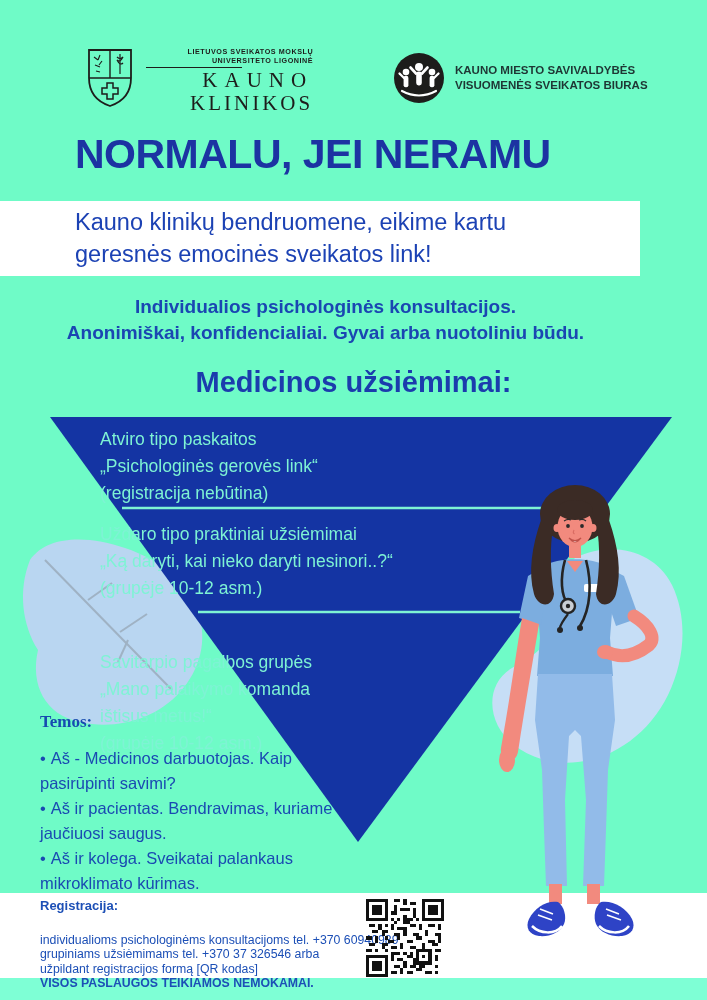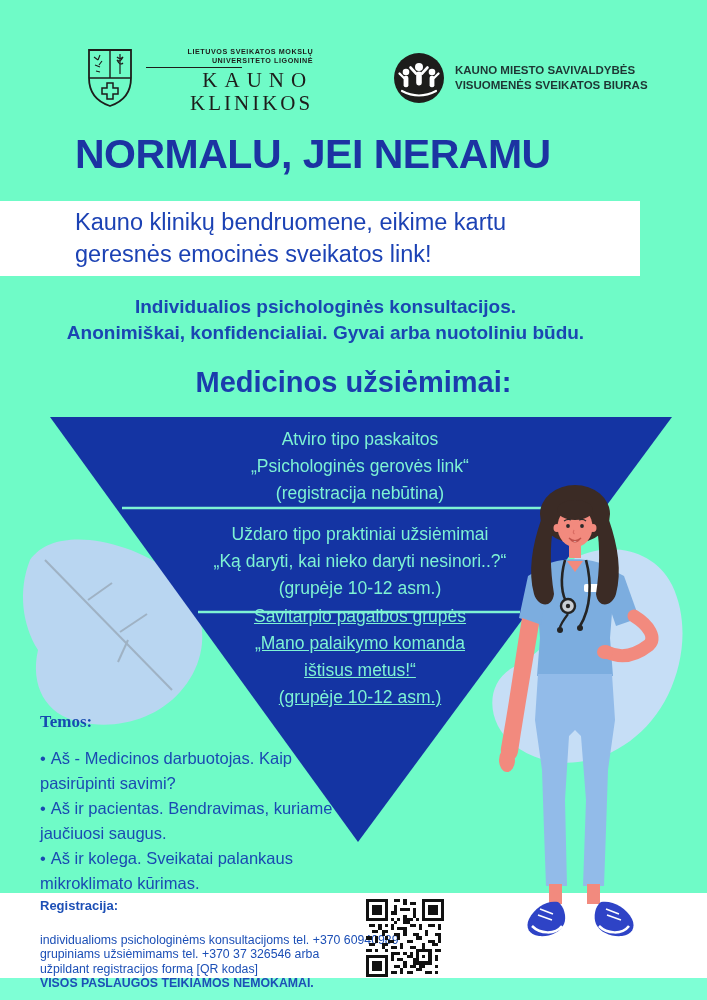--- a/index.html
+++ b/index.html
@@ -22,24 +22,24 @@
   
   .title{left:75px;top:131px;z-index:3;color:#1c33a2;font-size:41px;font-weight:bold;letter-spacing:-.5px;white-space:nowrap;}
   
   .banner{left:0;top:201px;width:640px;height:75px;background:#ffffff;z-index:2;}
   .banner-text{left:75px;top:206px;z-index:3;color:#1c42b4;font-size:23.5px;font-weight:normal;line-height:32px;white-space:nowrap;}
   
   .intro{left:0;top:294px;width:651px;z-index:3;text-align:center;color:#1a46b2;font-size:19px;font-weight:bold;line-height:26px;}
   
   .group-heading{left:0;top:366px;width:707px;z-index:3;text-align:center;color:#1b3cad;font-size:29px;font-weight:bold;}
   
-  .pyr{left:100px;width:520px;z-index:3;text-align:center;color:#7ef3d4;font-size:17.5px;line-height:27px;}
+  .pyr{left:100px;width:520px;z-index:3;color:#7ef3d4;font-size:17.5px;line-height:27px;}
   .pyr1{top:426px;}
   .pyr2{top:521px;}
-  .pyr3{top:603px;text-decoration:underline;}
+  .pyr3{top:649px;}
   
   .temos-h{left:40px;top:712px;z-index:3;color:#164bb0;font-size:17px;font-weight:bold;font-family:Liberation Serif, serif;}
   .temos{left:40px;top:746px;width:310px;z-index:3;color:#1a4ab2;font-size:16.5px;font-weight:500;line-height:25px;}
   .topic{display:block;}
   .topic .bullet{margin-right:5px;}
   
   .regbar{left:0;top:893px;width:707px;height:85px;background:#ffffff;z-index:3;}
   .regtext{left:40px;top:899px;z-index:4;color:#1c4fb6;font-size:12.3px;line-height:14.2px;}
   .reg-h{font-weight:bold;font-size:13px;margin-bottom:20px;}
   .reg-note{font-weight:bold;}

